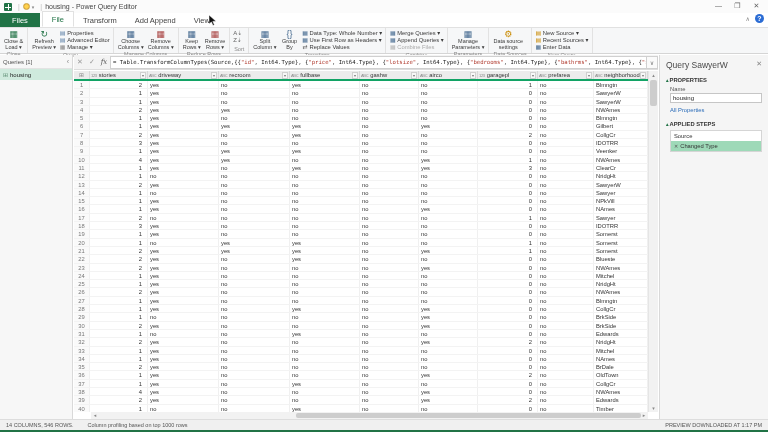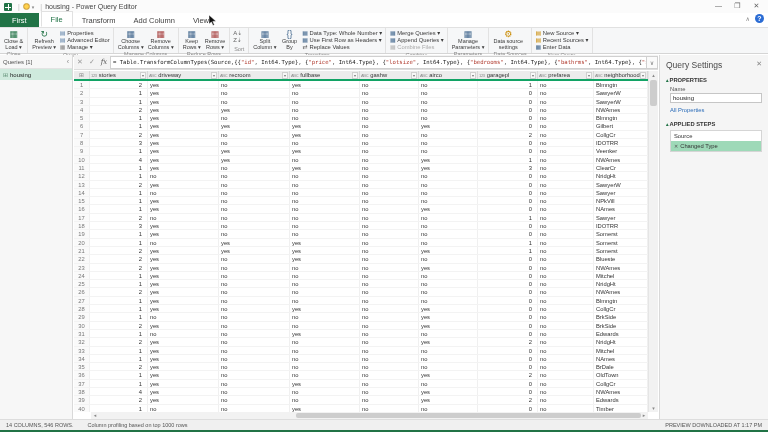--- a/index.html
+++ b/index.html
@@ -130,24 +130,24 @@
     <span class="qa-sep">|</span>
     <span>housing - Power Query Editor</span>
     <div class="win-controls">
       <div class="win-btn">—</div>
       <div class="win-btn">❐</div>
       <div class="win-btn">✕</div>
     </div>
   </div>
 
   <div class="tabrow" id="tabrow">
-      <div class="tab file">First</div>
+      <div class="tab file">Files</div>
       <div class="tab active">File</div>
       <div class="tab">Transform</div>
-      <div class="tab">Add Column</div>
+      <div class="tab">Add Append</div>
       <div class="tab">View</div>
     </div>
   <div class="tab-right">
     <span class="chev-up">∧</span>
     <span class="help-badge">?</span>
   </div>
 
   <svg class="cursor" viewBox="0 0 8 11">
     <polygon points="0,0 0,9 2.4,7 4,10.5 5.4,9.8 3.8,6.4 7,6.2" fill="#111" stroke="#fff" stroke-width="0.5"></polygon>
   </svg>
@@ -877,21 +877,21 @@
     <div class="arr down">▾</div>
   </div>
   <div class="hscroll">
     <div class="arr left">◂</div>
     <div class="hthumb"></div>
     <div class="arr right">▸</div>
   </div>
 
   <div class="spane">
     <div class="spane-title">
-      <span>Query Settings</span>
+      <span>Query SawyerW</span>
       <span class="spane-close">✕</span>
     </div>
     <div class="sect-head"><span class="tri">▴</span><span>PROPERTIES</span></div>
     <div class="name-label">Name</div>
     <div class="name-input">housing</div>
     <div class="all-props">All Properties</div>
     <div class="sect-head"><span class="tri">▴</span><span>APPLIED STEPS</span></div>
     <div class="steps-box" id="steps-box">
         <div class="step">
           <span>Source</span>

